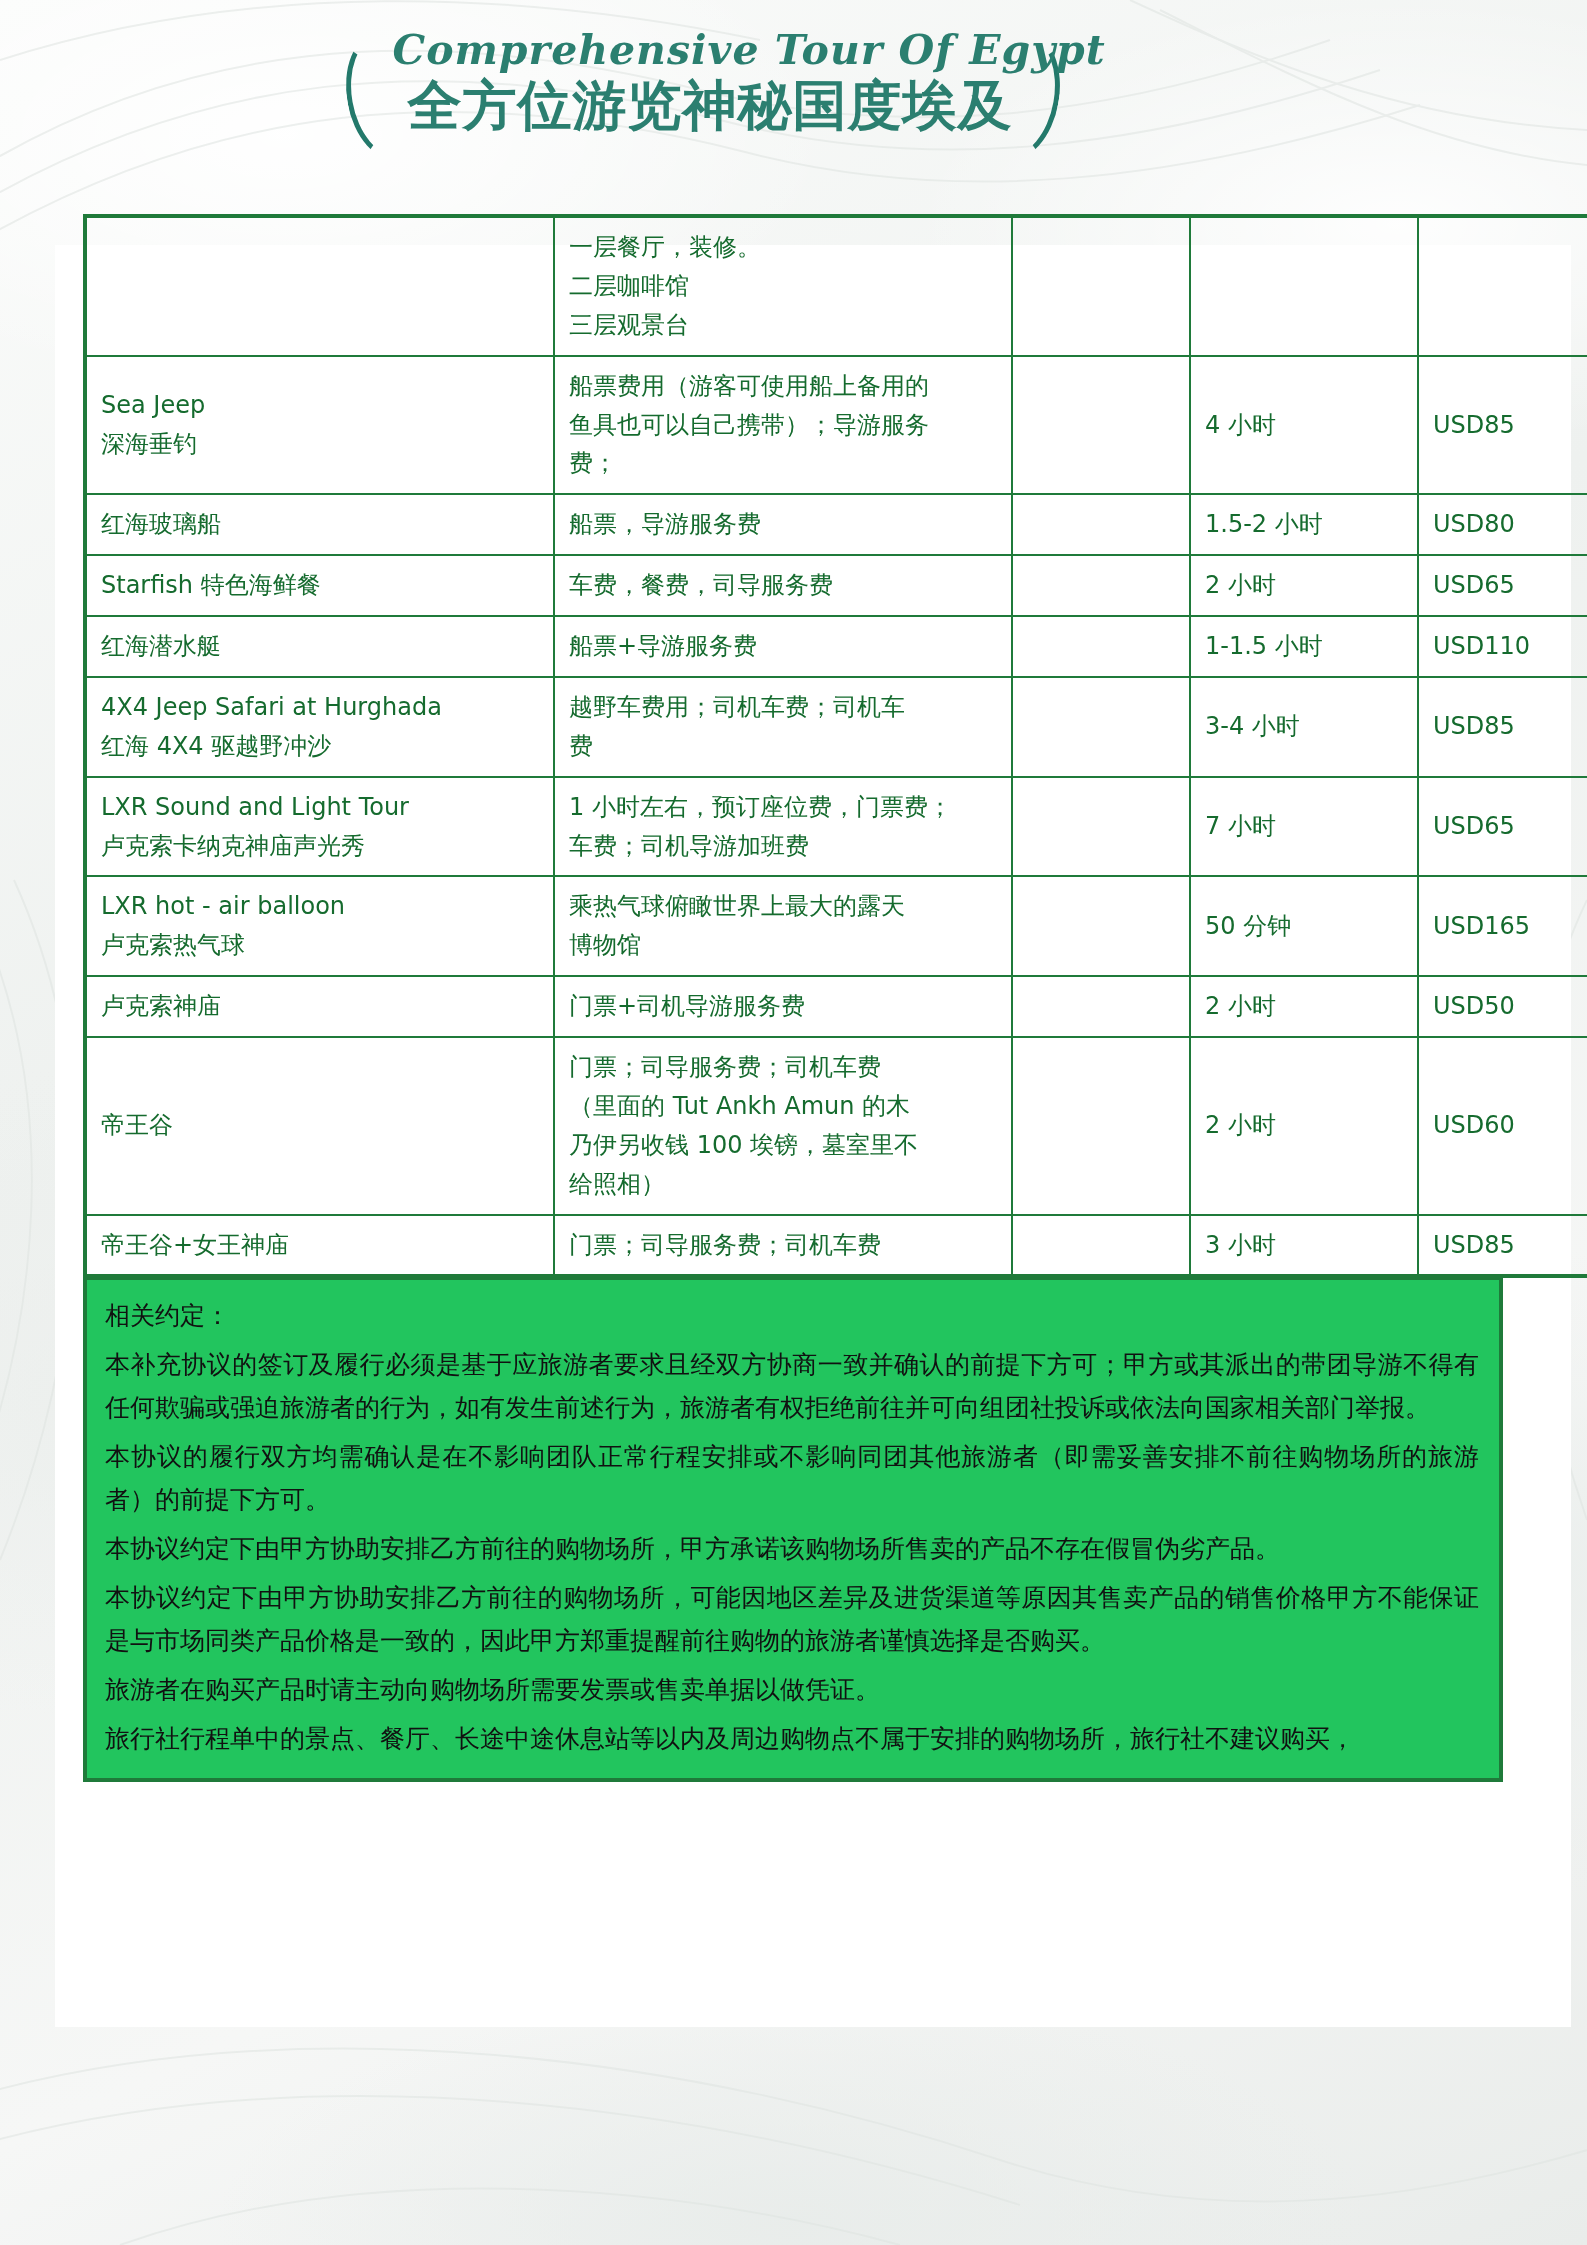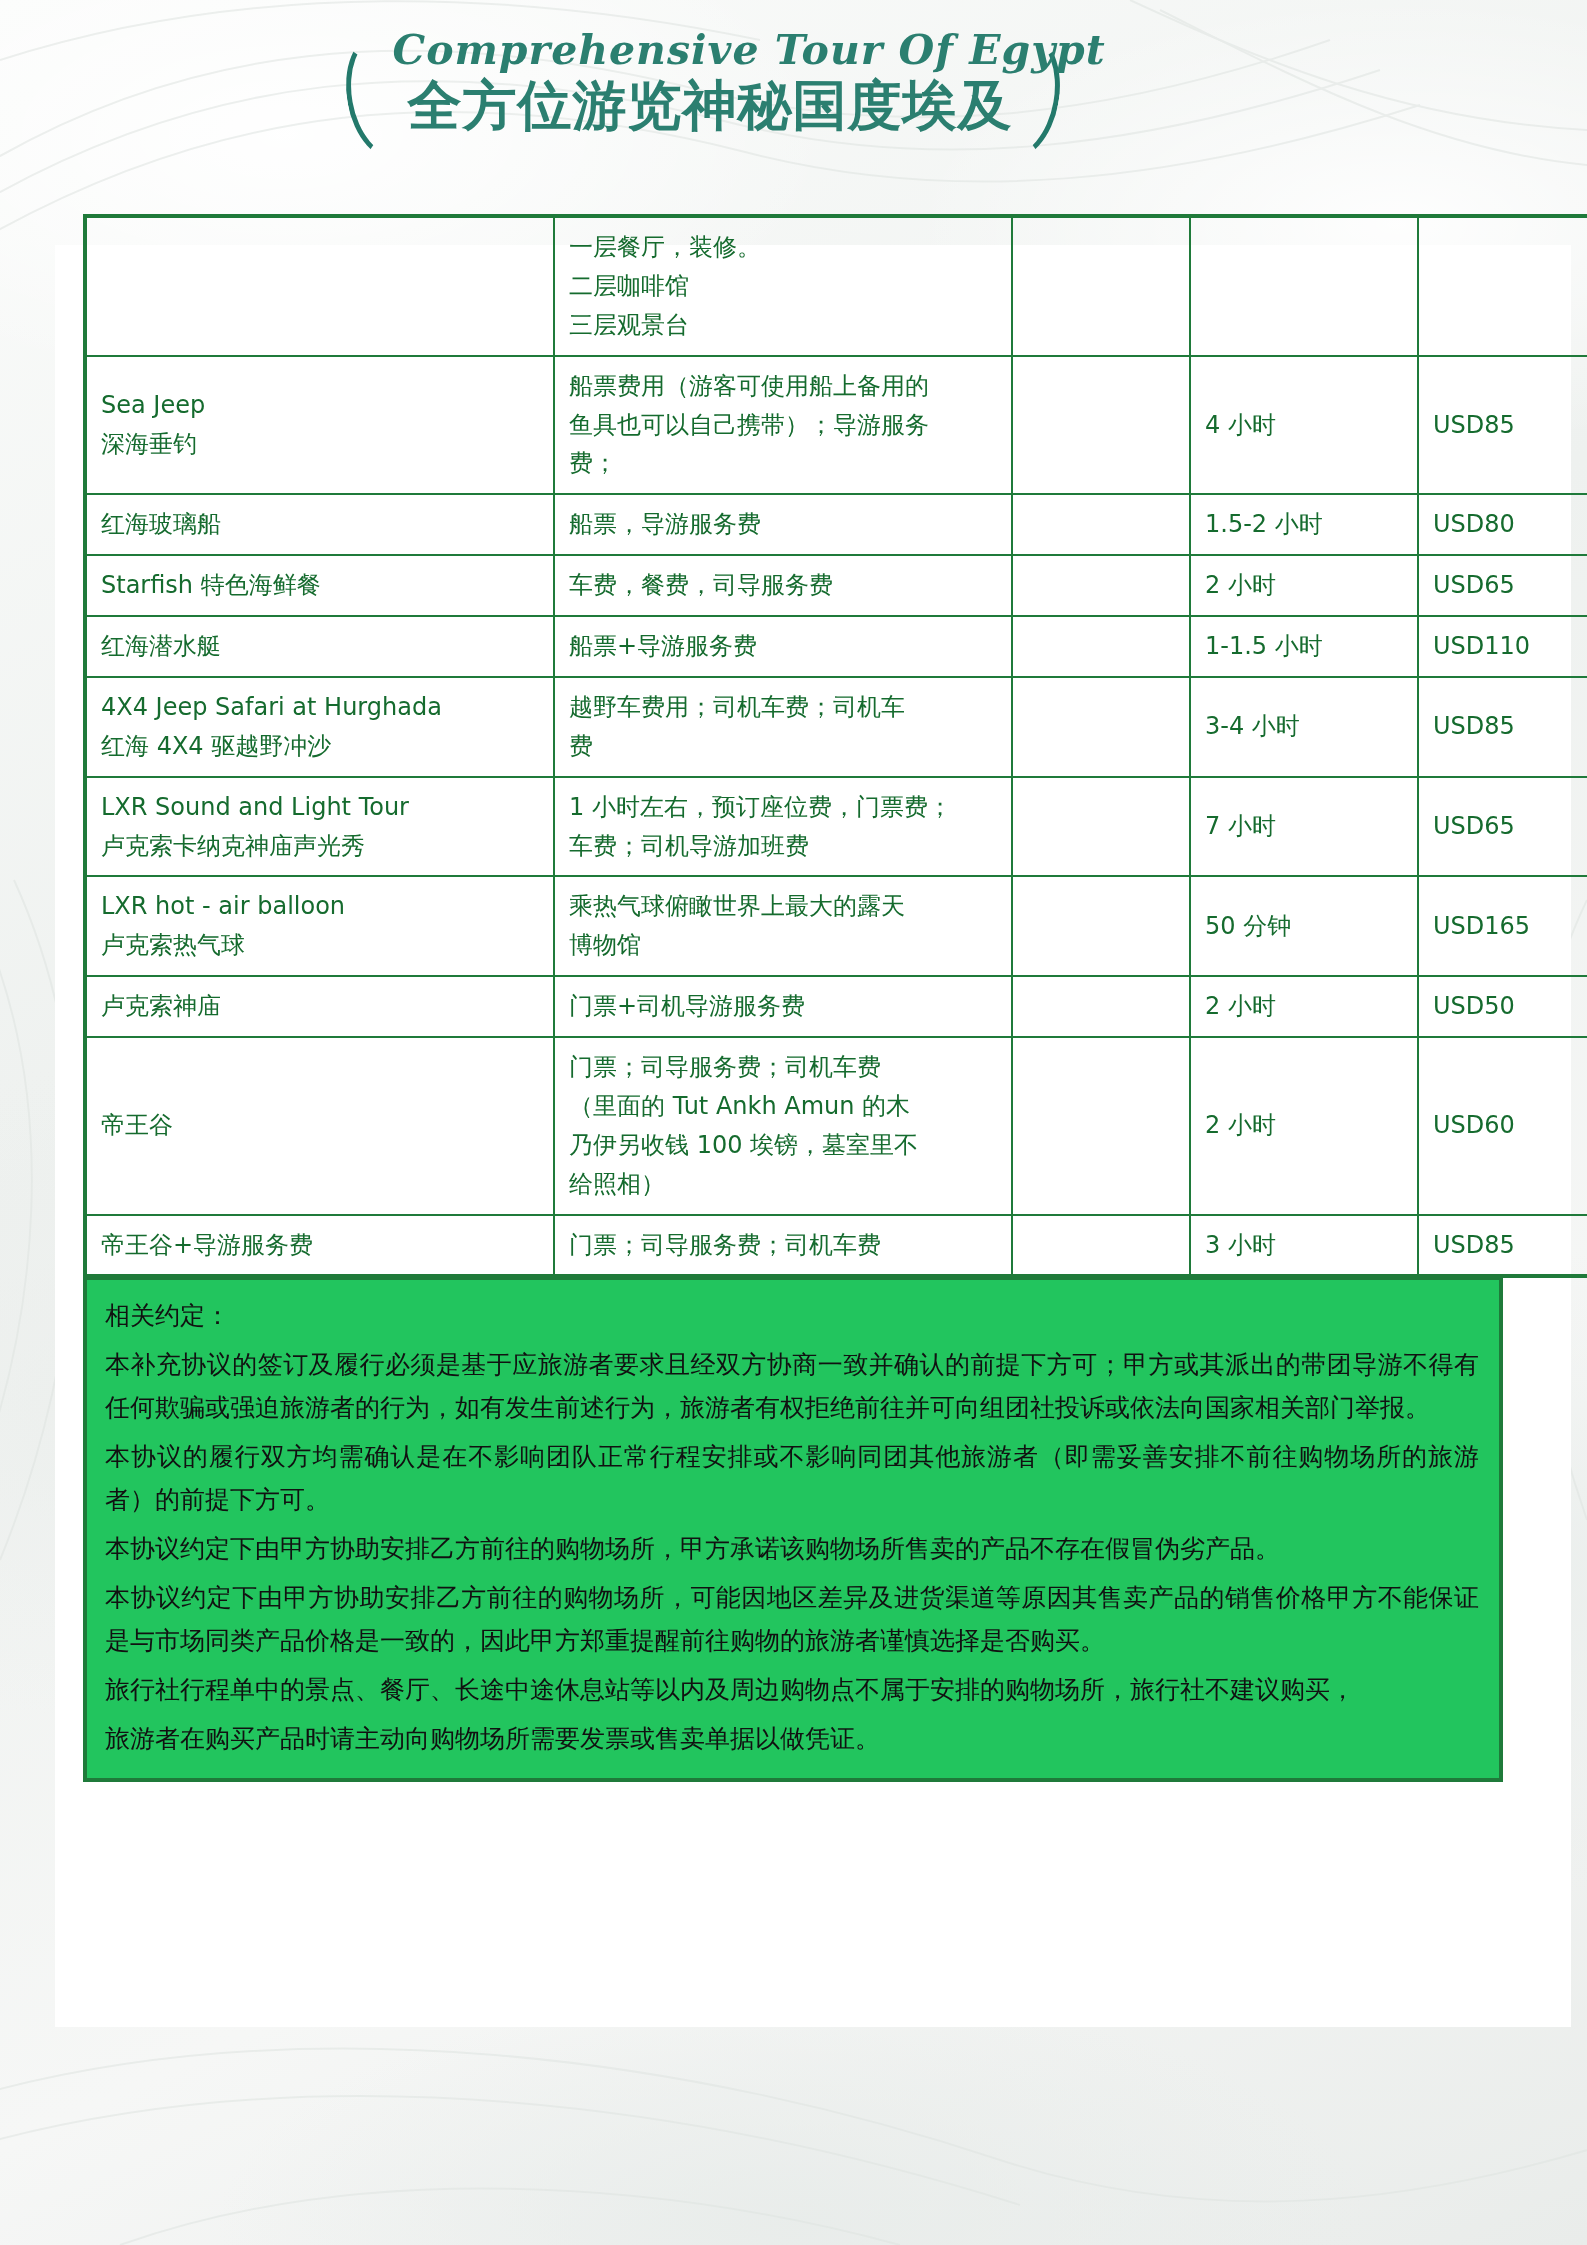--- a/index.html
+++ b/index.html
@@ -275,34 +275,34 @@
             <span class="ln">（里面的 Tut Ankh Amun 的木</span>
             <span class="ln">乃伊另收钱 100 埃镑，墓室里不</span>
             <span class="ln">给照相）</span>
           </td>
           <td class="c3"></td>
           <td class="c4 cell-top">2 小时</td>
           <td class="c5 cell-mid">USD60</td>
         </tr>
 
         <tr>
-          <td class="c1 cell-mid">帝王谷+导游服务费</td>
+          <td class="c1 cell-mid">帝王谷+女王神庙</td>
           <td class="c2 cell-mid">门票；司导服务费；司机车费</td>
           <td class="c3"></td>
           <td class="c4 cell-mid">3 小时</td>
           <td class="c5 cell-mid">USD85</td>
         </tr>
 
       </tbody>
     </table>
 
     <div id="notes" style="top: 1064px;">
       <p class="notes-title">相关约定：</p>
       <p>本补充协议的签订及履行必须是基于应旅游者要求且经双方协商一致并确认的前提下方可；甲方或其派出的带团导游不得有任何欺骗或强迫旅游者的行为，如有发生前述行为，旅游者有权拒绝前往并可向组团社投诉或依法向国家相关部门举报。</p>
       <p>本协议的履行双方均需确认是在不影响团队正常行程安排或不影响同团其他旅游者（即需妥善安排不前往购物场所的旅游者）的前提下方可。</p>
       <p>本协议约定下由甲方协助安排乙方前往的购物场所，甲方承诺该购物场所售卖的产品不存在假冒伪劣产品。</p>
       <p>本协议约定下由甲方协助安排乙方前往的购物场所，可能因地区差异及进货渠道等原因其售卖产品的销售价格甲方不能保证是与市场同类产品价格是一致的，因此甲方郑重提醒前往购物的旅游者谨慎选择是否购买。</p>
+      <p>旅游者在购买产品时请主动向购物场所需要发票或售卖单据以做凭证。</p>
       <p>旅行社行程单中的景点、餐厅、长途中途休息站等以内及周边购物点不属于安排的购物场所，旅行社不建议购买，</p>
-      <p>旅游者在购买产品时请主动向购物场所需要发票或售卖单据以做凭证。</p>
     </div>
   </div>
 
 </div>
 
 </body></html>

